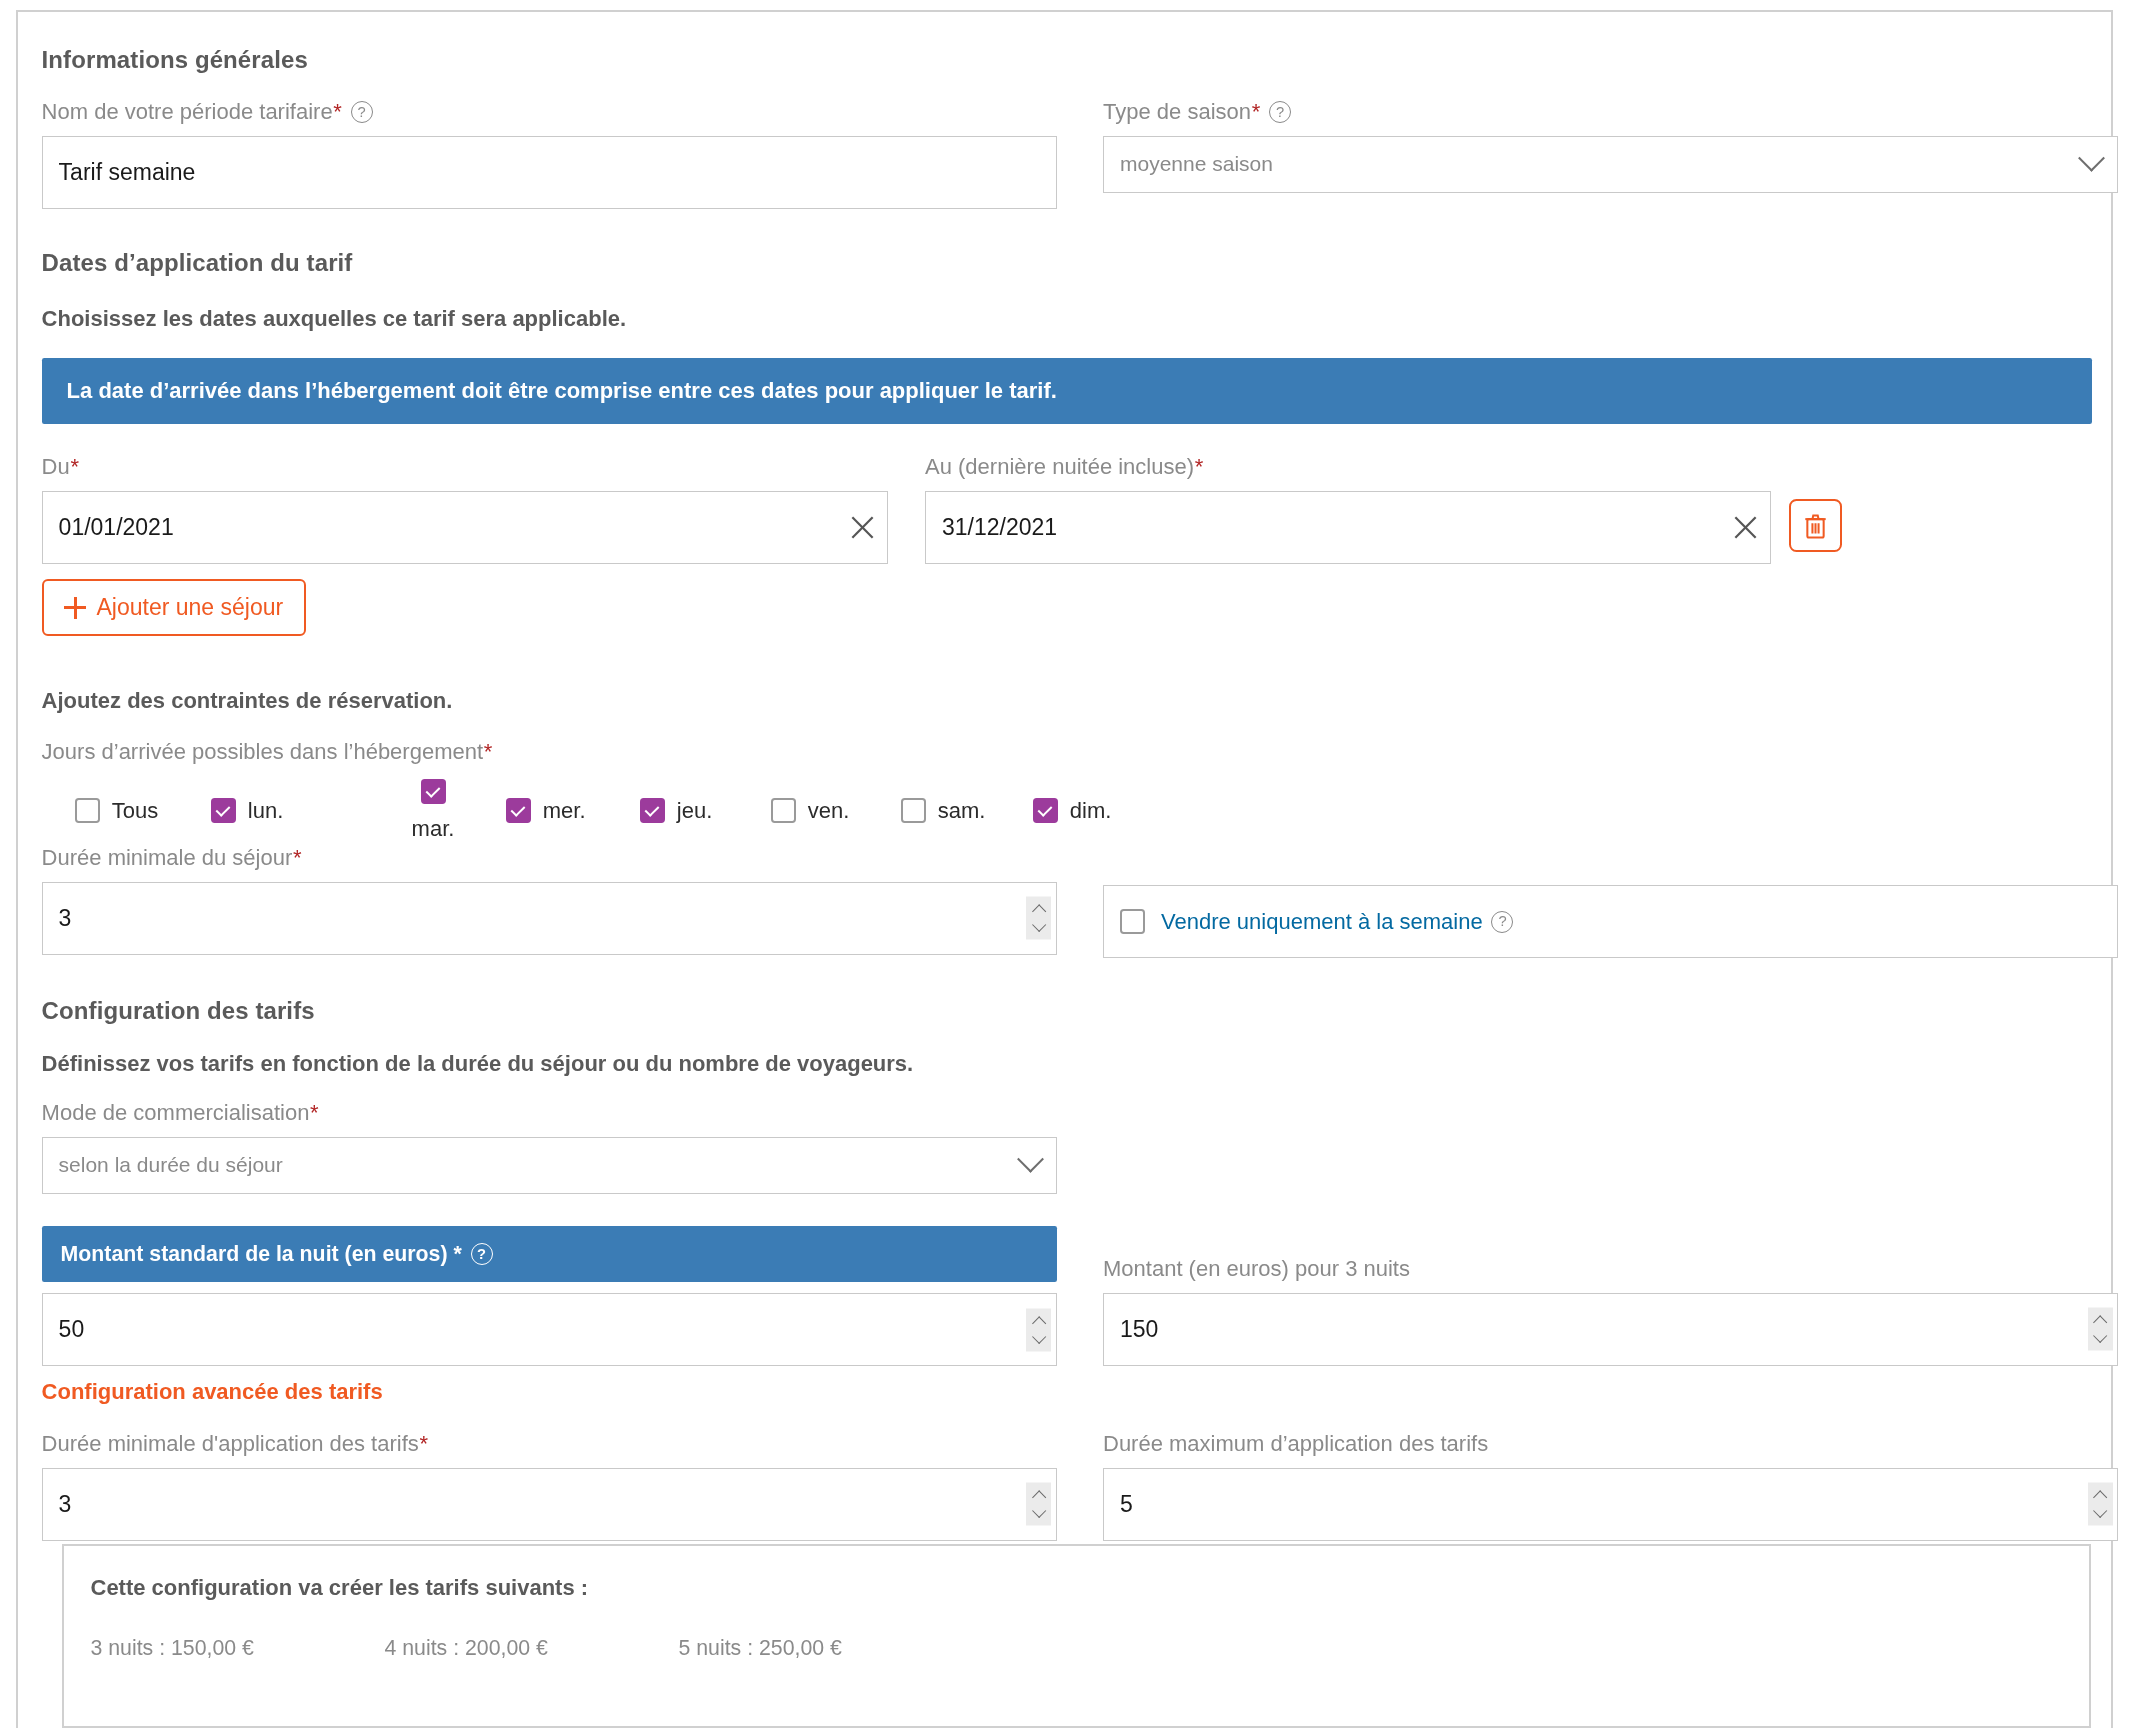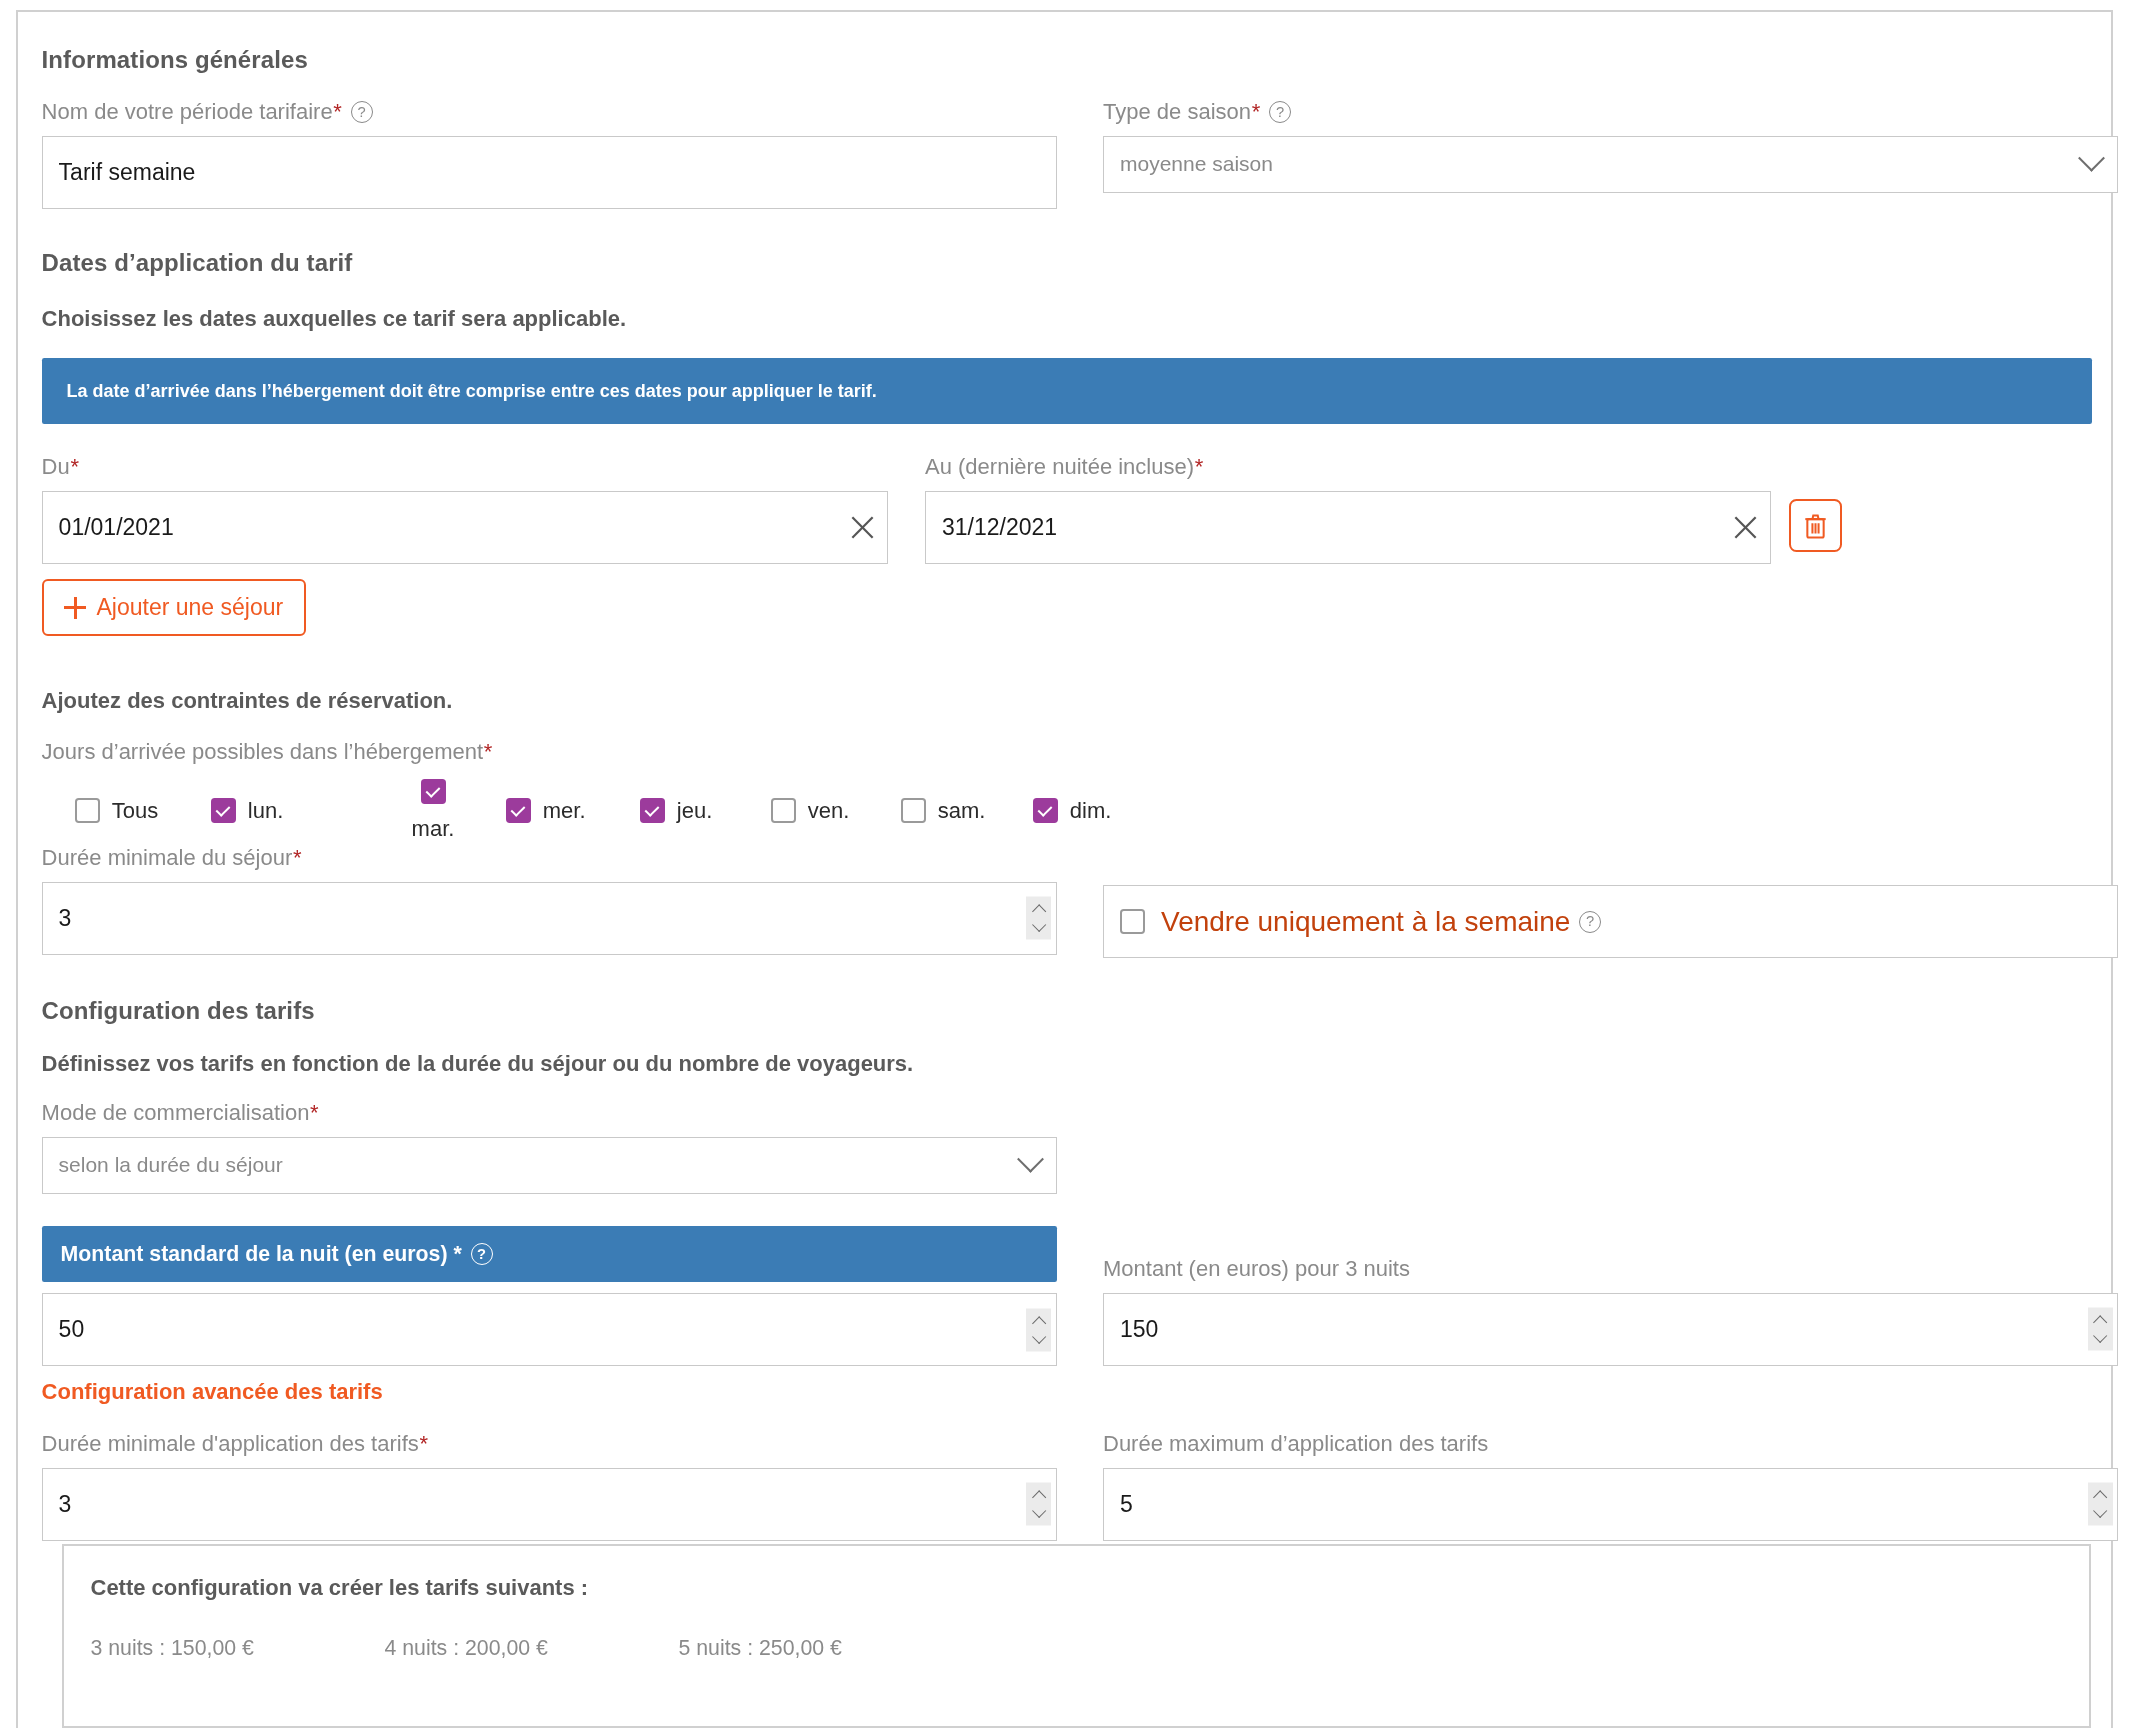--- a/index.html
+++ b/index.html
@@ -132,21 +132,21 @@
     border-top: 1.5px solid #6a6a6a;
     flex: none;
   }
   .spin i.up { transform: rotate(45deg); margin-top: 3.7px;}
   .spin i.dn { transform: rotate(225deg); margin-bottom: 3.7px;}
 
   
   .banner-blue {
     background: #3b7cb5;
     color: #fff;
-    font-size: 18px;
+    font-size: 22px;
     font-weight: bold;
     display: flex;
     align-items: center;
     padding: 2px 25px;
     border-radius: 2.2px;
   }
   .banner-full { width: 100%; height: 66px; }
   .banner-label {
     width: 1015px; height: 56px;
     font-size: 21.3px;
@@ -392,21 +392,21 @@
       <span class="val">3</span>
       <span class="spin">
         <i class="up"></i>
         <i class="dn"></i>
       </span>
     </div>
   </div>
 
   <div class="abs txt" style="left:1085px; top:873px; width:1015px;">
     <span class="cbox" style="margin-right:16px;"></span>
-    <span style="font-size:28px;color:#c2410c;">Vendre uniquement à la semaine</span>
+    <span style="font-size:22px;color:#0369a1;">Vendre uniquement à la semaine</span>
     <span class="help-ico">?</span>
   </div>
 
   <div class="abs" style="left:23.6px; top:985px;">
     <div class="section-title">Configuration des tarifs</div>
   </div>
   <div class="abs" style="left:23.6px; top:1039px;">
     <div class="section-sub">Définissez vos tarifs en fonction de la durée du séjour ou du nombre de voyageurs.</div>
   </div>
 

